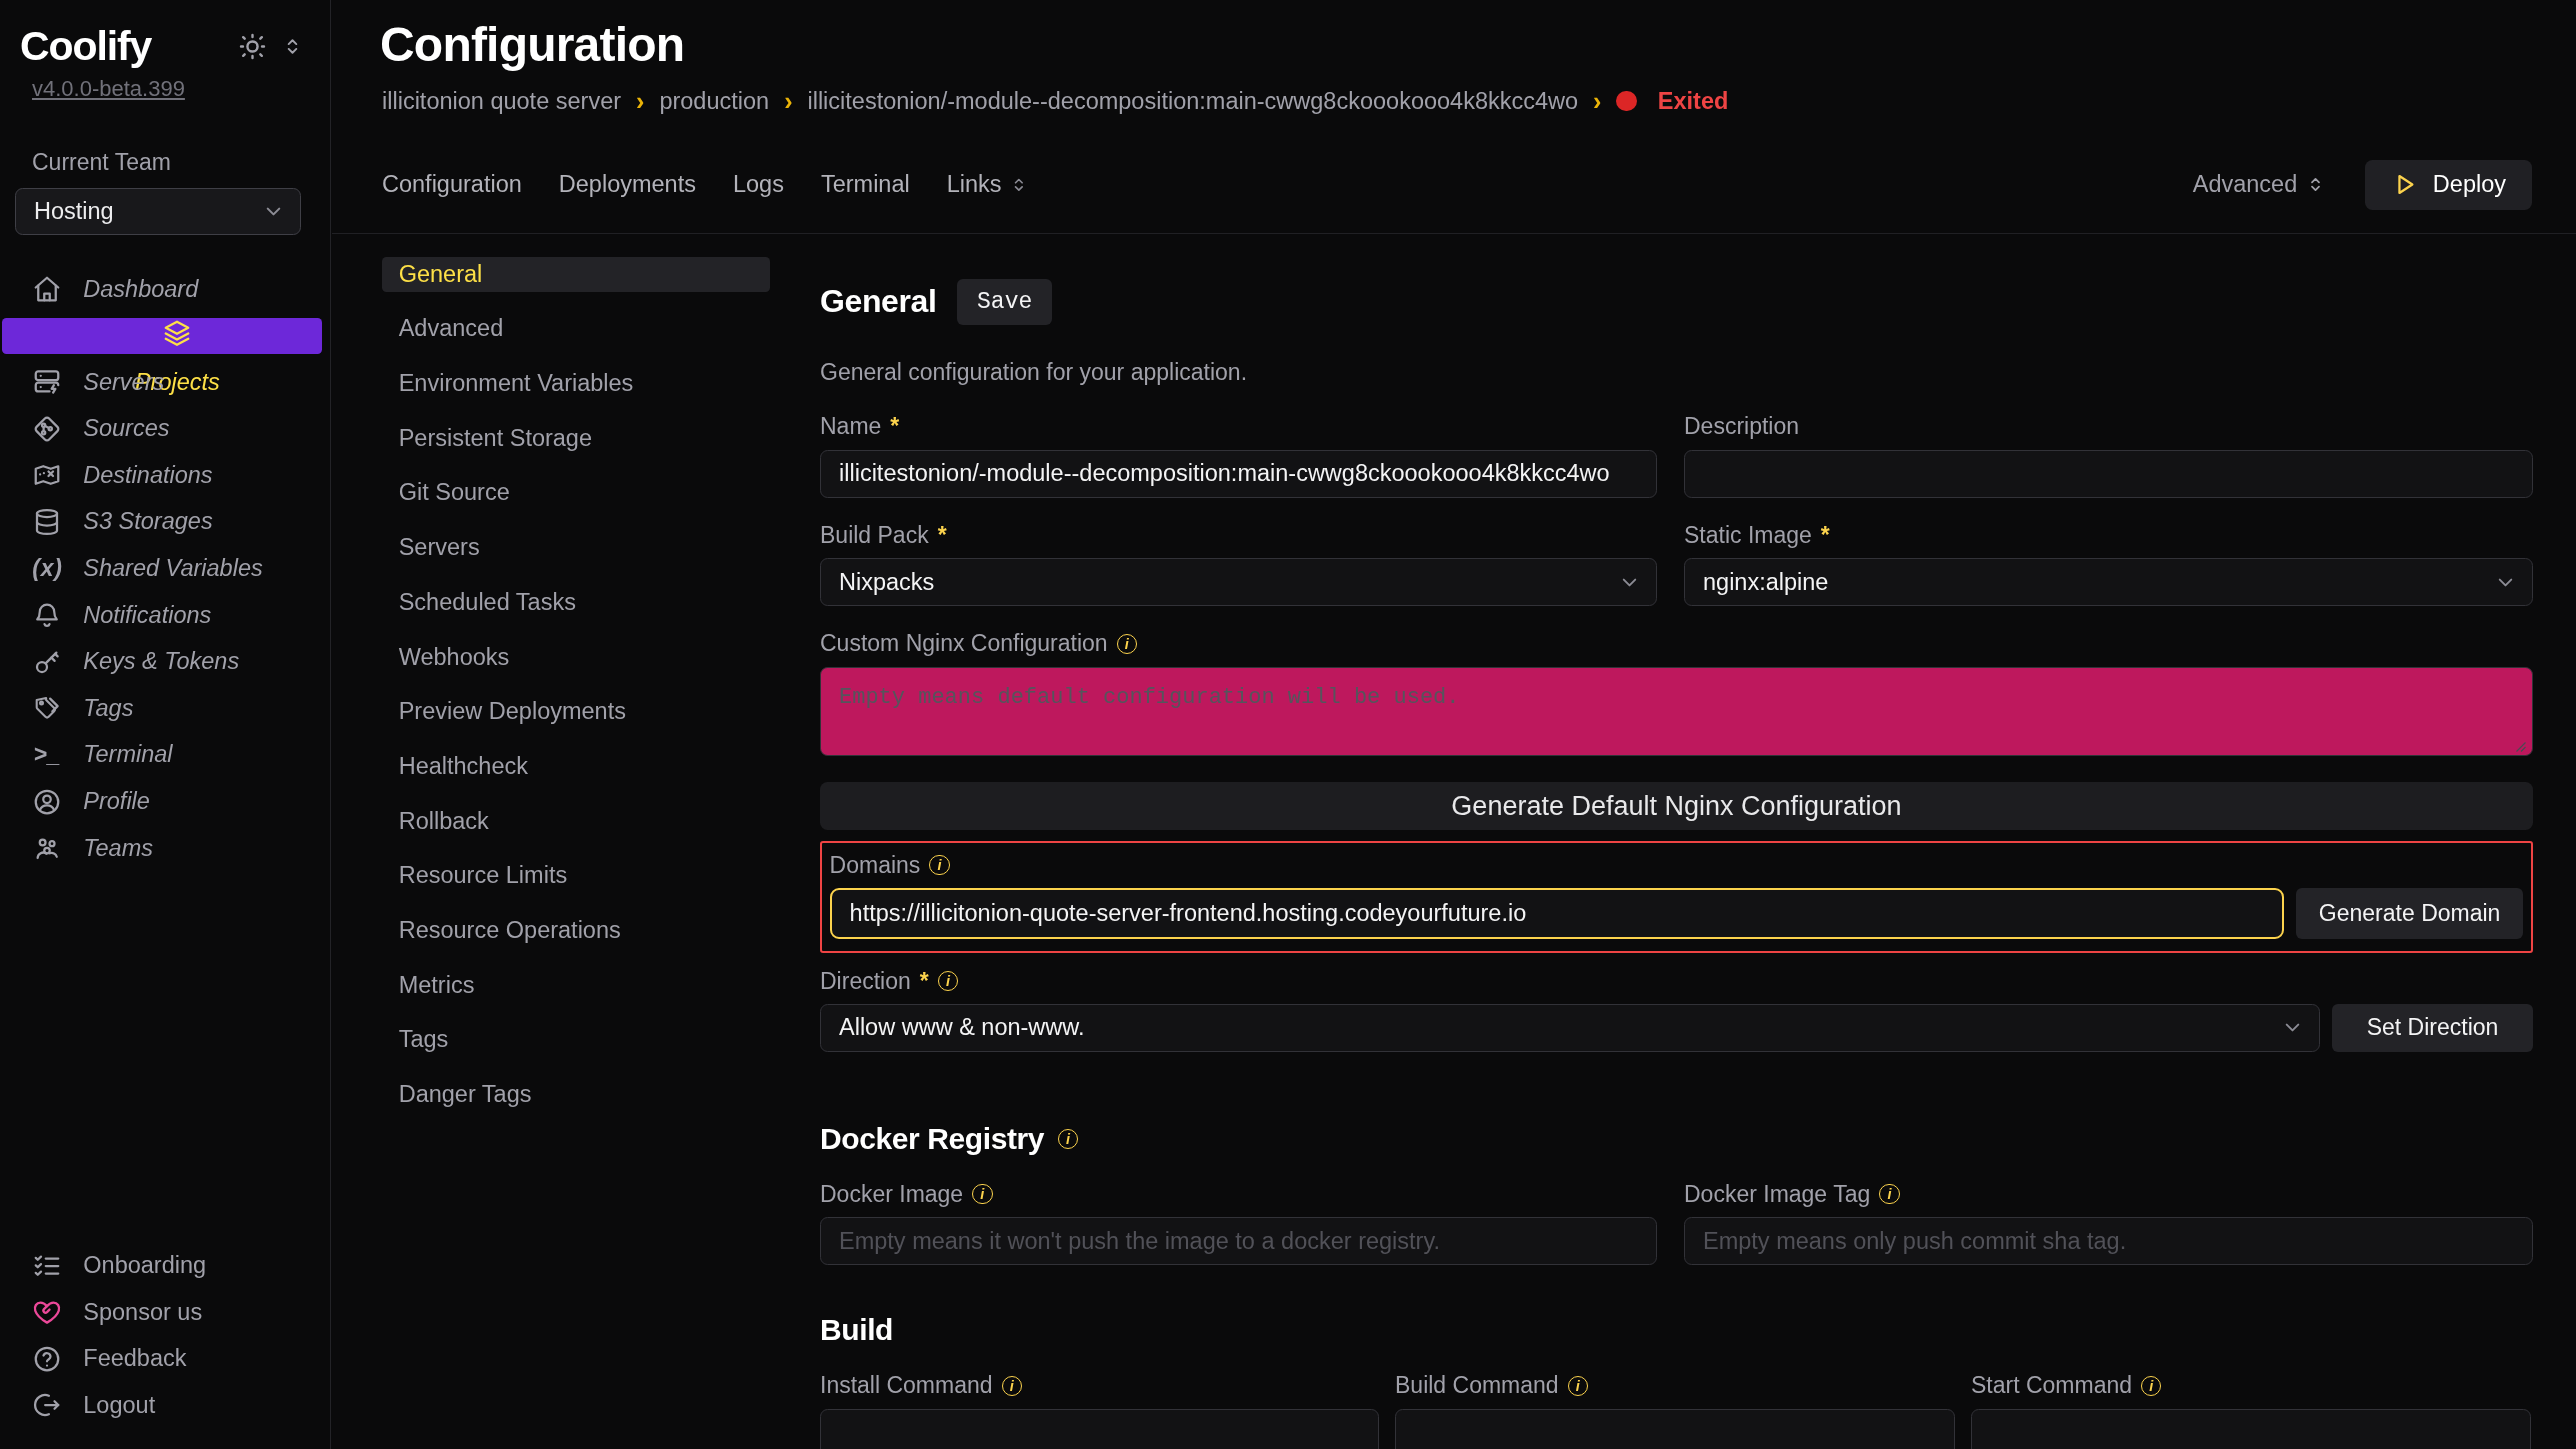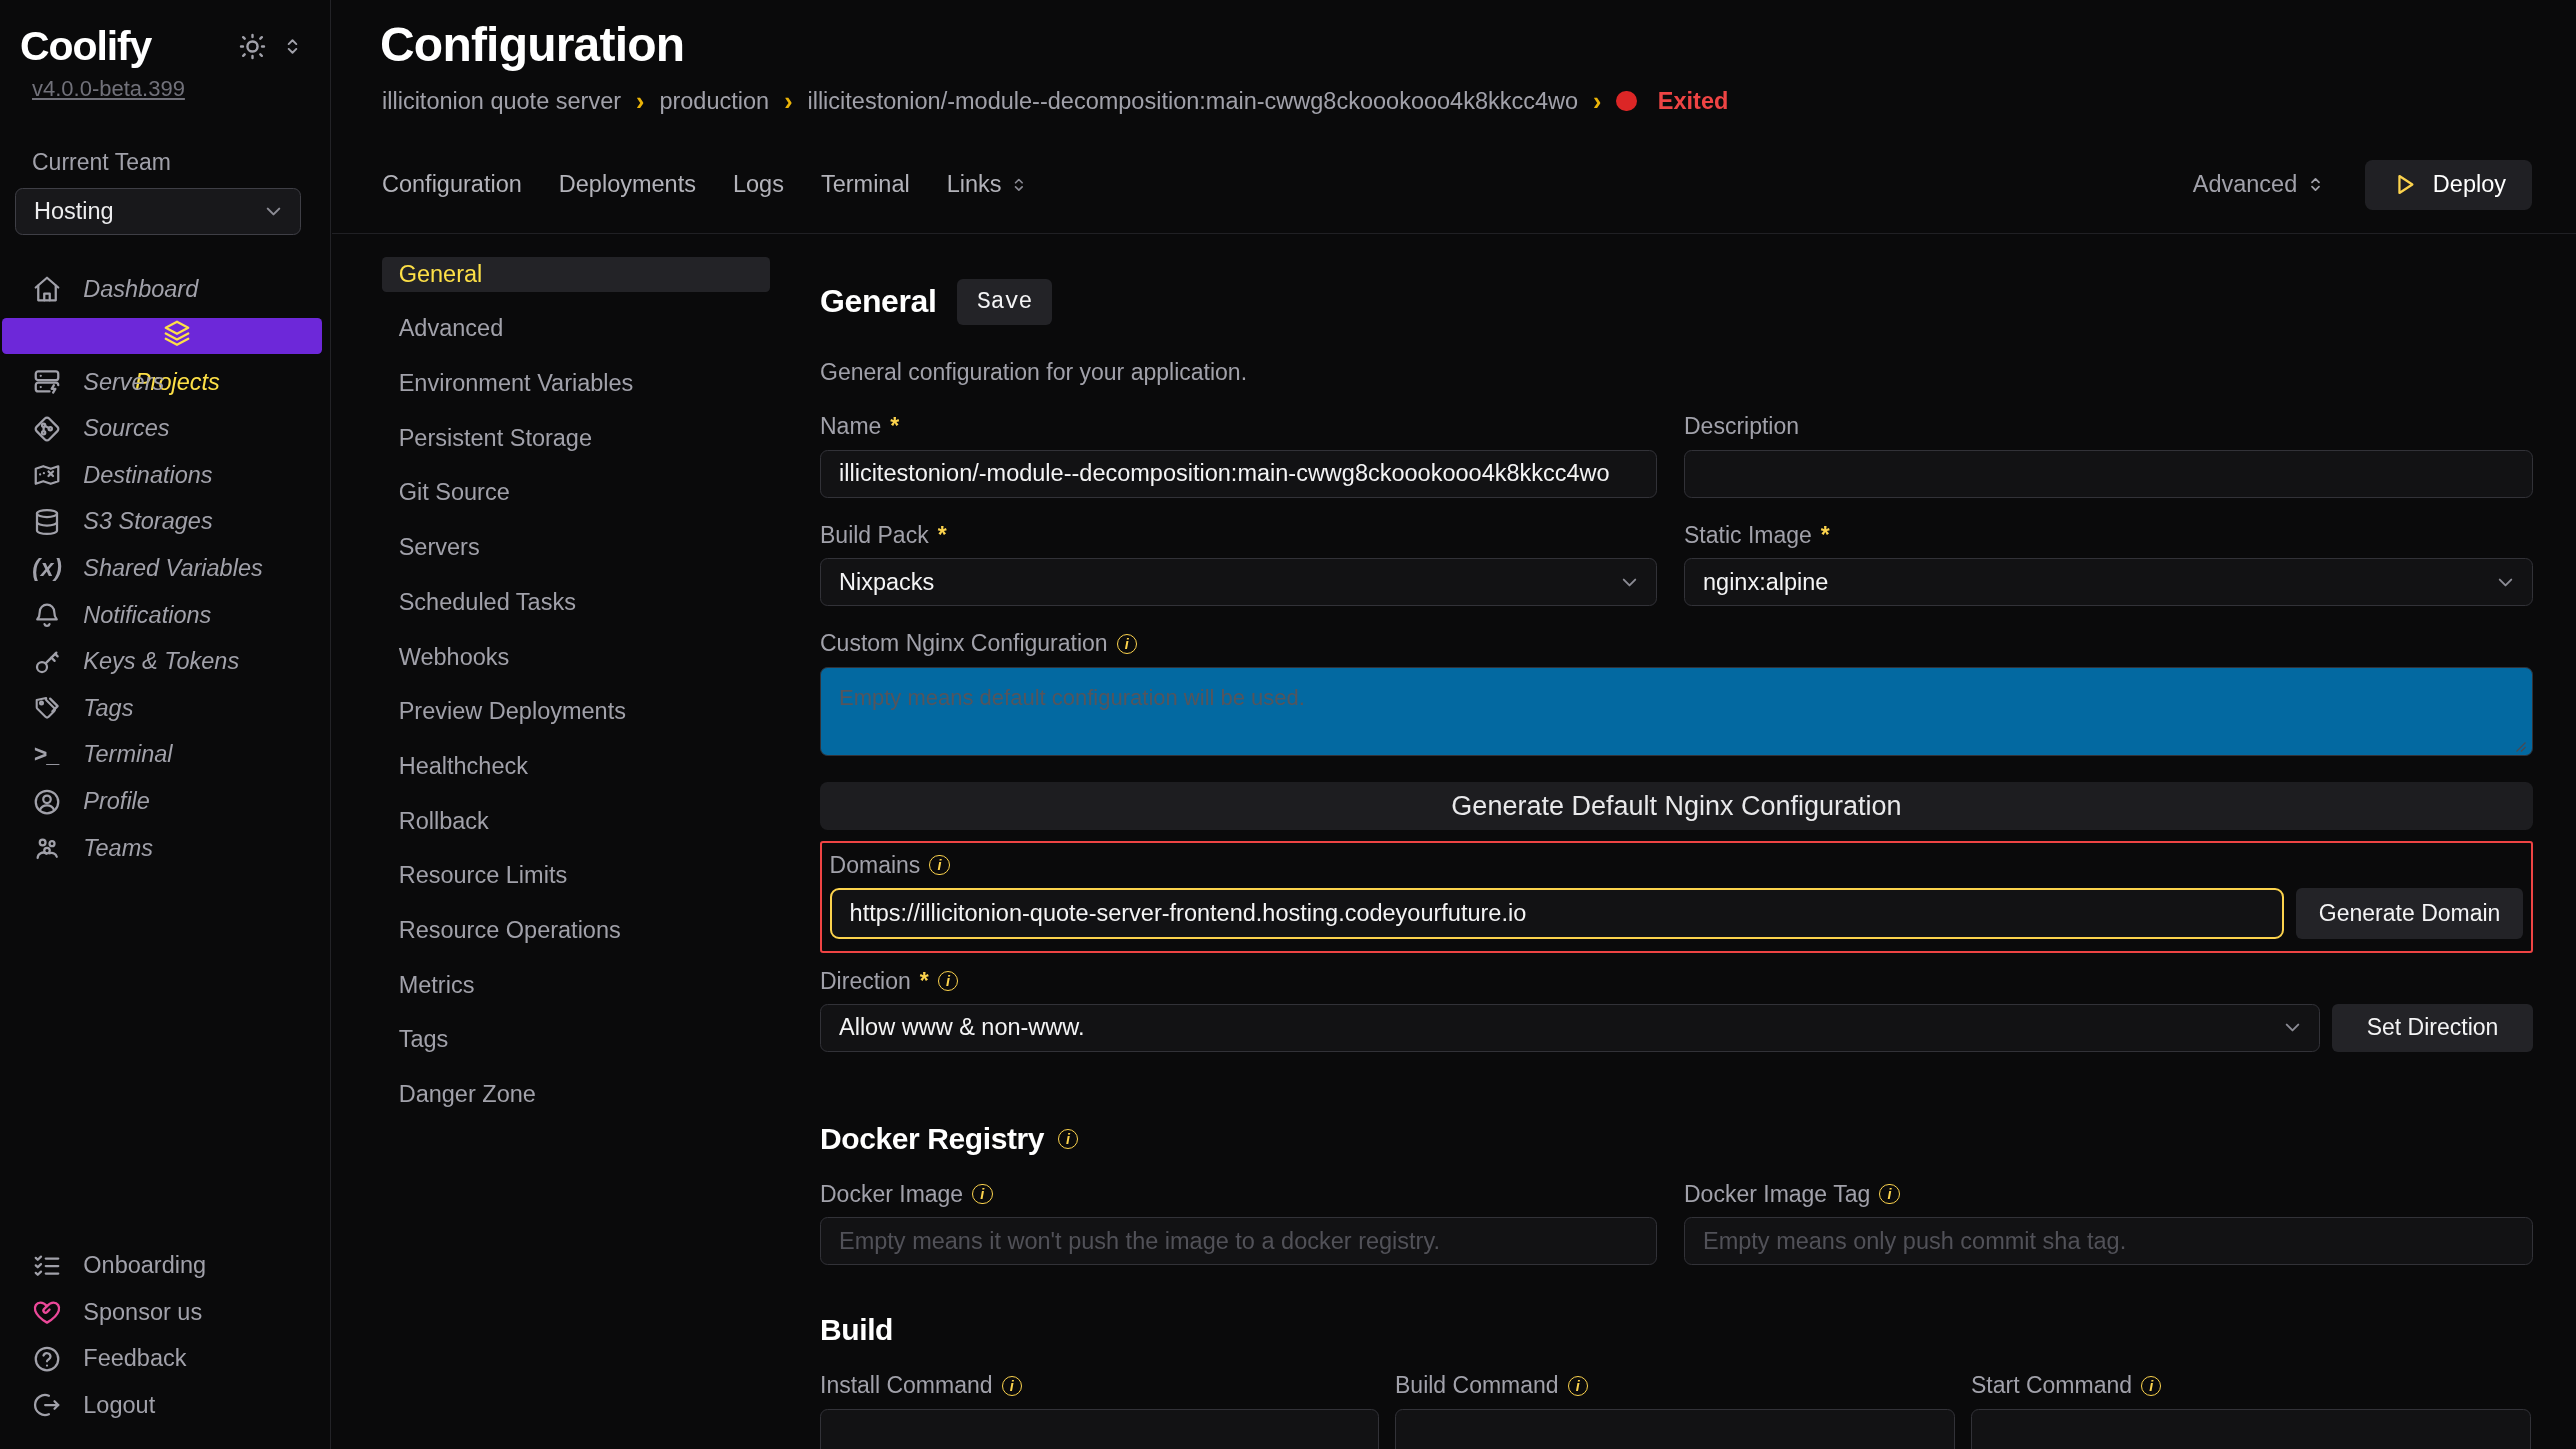--- a/index.html
+++ b/index.html
@@ -75,22 +75,22 @@
     display:inline-flex; align-items:center; justify-content:center; font-size:14.4px; font-weight:700; font-style:italic; }
 
   .tinput { width:100%; height:48px; background:#121214; border:1.5px solid #323238; border-radius:7.6px;
     padding:0 18px; color:#f4f4f5; font-size:23.5px; font-family:inherit; outline:none; }
   .tinput::placeholder { color:#515158; }
   .selectbox { height:48px; background:#121214; border:1.5px solid #323238; border-radius:7.6px; padding:0 15px 0 18px;
     display:flex; align-items:center; justify-content:space-between; color:#f4f4f5; cursor:pointer; }
   .chev { color:#8b8b94; }
 
   .nginx-area-wrap { position:relative; margin-top:9.8px; }
-  .nginx-area { width:100%; height:89px; background:#0369a1; border:1.5px solid #323238; border-radius:7.6px;
-    padding:16.7px 18px; color:#e4e4e7; font-family:Liberation Sans, sans-serif; font-size:22px;
+  .nginx-area { width:100%; height:89px; background:#be185d; border:1.5px solid #323238; border-radius:7.6px;
+    padding:16.7px 18px; color:#e4e4e7; font-family:Liberation Mono, monospace; font-size:22px;
     resize:none; outline:none; }
   .nginx-area::placeholder { color:#55555c; }
   .resize-corner { position:absolute; right:6px; bottom:9px; color:#4a4a52; }
 
   .wide-btn { margin-top:20px; width:100%; height:48px; background:#1d1d20; border:none; border-radius:7.6px;
     color:#e8e8ea; font-size:27px; font-family:inherit; cursor:pointer; }
 
   .domains-wrap { margin-top:10.6px; border:2.3px solid #ef4444; border-radius:3px; padding:9px 7.6px 12px 7.6px; }
   .domains-row { display:flex; gap:12px; margin-top:9px; }
   .domains-input { flex:1; height:51px; background:#121214; border:2.3px solid #fcd34d; border-radius:9px;
@@ -368,21 +368,21 @@
       <div class="cfg-item">Servers</div>
       <div class="cfg-item">Scheduled Tasks</div>
       <div class="cfg-item">Webhooks</div>
       <div class="cfg-item">Preview Deployments</div>
       <div class="cfg-item">Healthcheck</div>
       <div class="cfg-item">Rollback</div>
       <div class="cfg-item">Resource Limits</div>
       <div class="cfg-item">Resource Operations</div>
       <div class="cfg-item">Metrics</div>
       <div class="cfg-item">Tags</div>
-      <div class="cfg-item">Danger Zone</div>
+      <div class="cfg-item">Danger Tags</div>
     </nav>
 
     <section class="form">
       <div class="form-head">
         <h2 class="h2">General</h2>
         <button class="save-btn">Save</button>
       </div>
       <div class="subtitle">General configuration for your application.</div>
 
       <div class="grid2 mt36">

